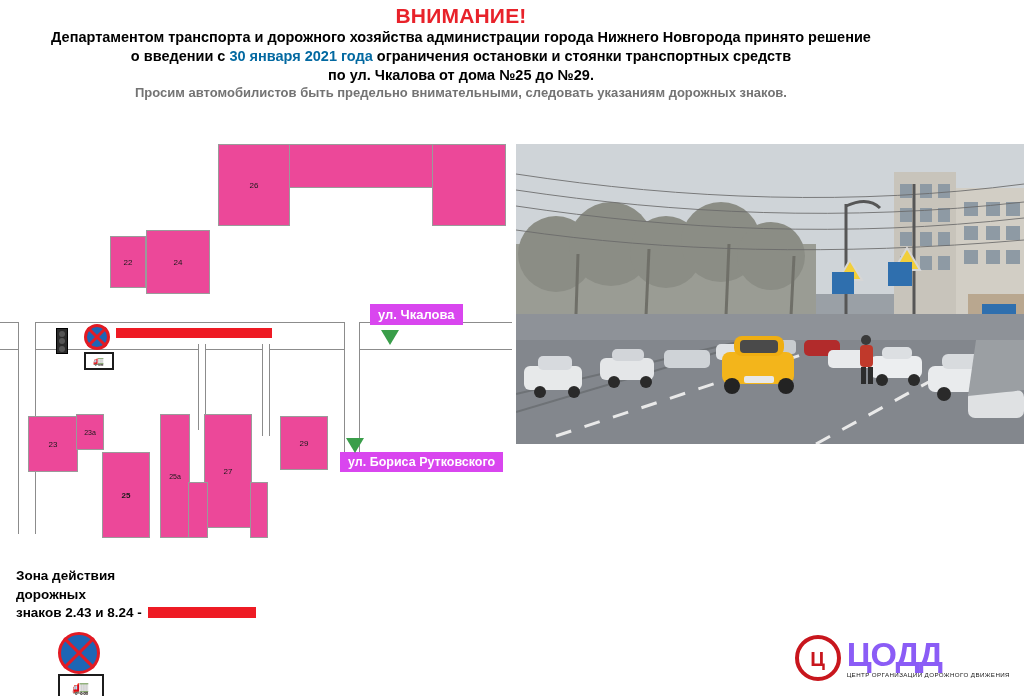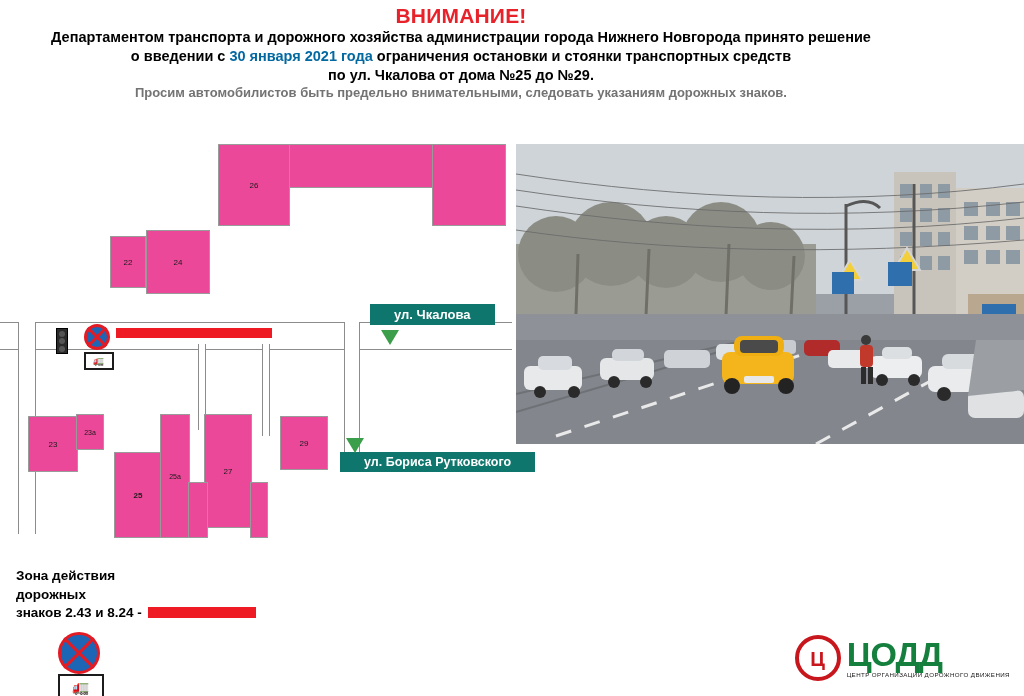--- a/index.html
+++ b/index.html
@@ -40,22 +40,22 @@
   .road{
     position:absolute;background:#ffffff;border-top:1px solid #8c8c8c;border-bottom:1px solid #8c8c8c;
   }
   .vroad{
     position:absolute;background:#ffffff;border-left:1px solid #8c8c8c;border-right:1px solid #8c8c8c;
   }
   .redzone{
     position:absolute;background:#ee1b24;
   }
   .label{
-    position:absolute;background:#0f766e;color:#fff;font-weight:bold;
-    font-size:13px;padding:3px 24px;white-space:nowrap;
+    position:absolute;background:#d946ef;color:#fff;font-weight:bold;
+    font-size:13px;padding:3px 8px;white-space:nowrap;
   }
   .label.small{font-size:12.5px;}
   .arrow-down{
     position:absolute;width:0;height:0;
     border-left:9px solid transparent;border-right:9px solid transparent;
     border-top:15px solid #3a9e4a;
   }
 
   
   .tl{
@@ -113,21 +113,21 @@
   .logo .emblem{
     width:46px;height:46px;border-radius:50%;background:#fff;border:4px solid #c8161d;
     position:relative;margin-right:6px;box-sizing:border-box;
   }
   .logo .emblem .inner{
     position:absolute;left:50%;top:52%;transform:translate(-50%,-50%);
     font-size:20px;color:#c8161d;font-weight:bold;line-height:1;
   }
   .logo .wordmark{line-height:1;}
   .logo .wm-main{
-    font-size:34px;font-weight:bold;color:#15803d;letter-spacing:-1px;
+    font-size:34px;font-weight:bold;color:#8b5cf6;letter-spacing:-1px;
   }
   .logo .wm-sub{
     font-size:6.2px;color:#1a1a1a;letter-spacing:.4px;margin-top:1px;
   }
 </style>
 </head>
 <body>
 
 <div class="header">
   <div class="attention">ВНИМАНИЕ!</div>
@@ -184,21 +184,21 @@
   <div class="label small" style="left:340px;top:326px;">ул. Бориса Рутковского</div>
   <div class="arrow-down" style="left:346px;top:312px;"></div>
 
   <div class="bld" style="left:28px;top:290px;width:48px;height:54px;">
     <span>23</span>
   </div>
   <div class="bld" style="left:76px;top:288px;width:26px;height:34px;">
     <span style="font-size:7px">23а</span>
   </div>
 
-  <div class="bld" style="left:114px;top:326px;width:46px;height:84px;font-weight:bold;">
+  <div class="bld" style="left:102px;top:326px;width:46px;height:84px;font-weight:bold;">
     <span>25</span>
   </div>
   <div class="bld" style="left:160px;top:288px;width:28px;height:122px;">
     <span style="font-size:7px">25а</span>
   </div>
   <div class="bld" style="left:204px;top:288px;width:46px;height:112px;">
     <span>27</span>
   </div>
   <div class="bld" style="left:188px;top:356px;width:18px;height:54px;"></div>
   <div class="bld" style="left:250px;top:356px;width:16px;height:54px;"></div>

